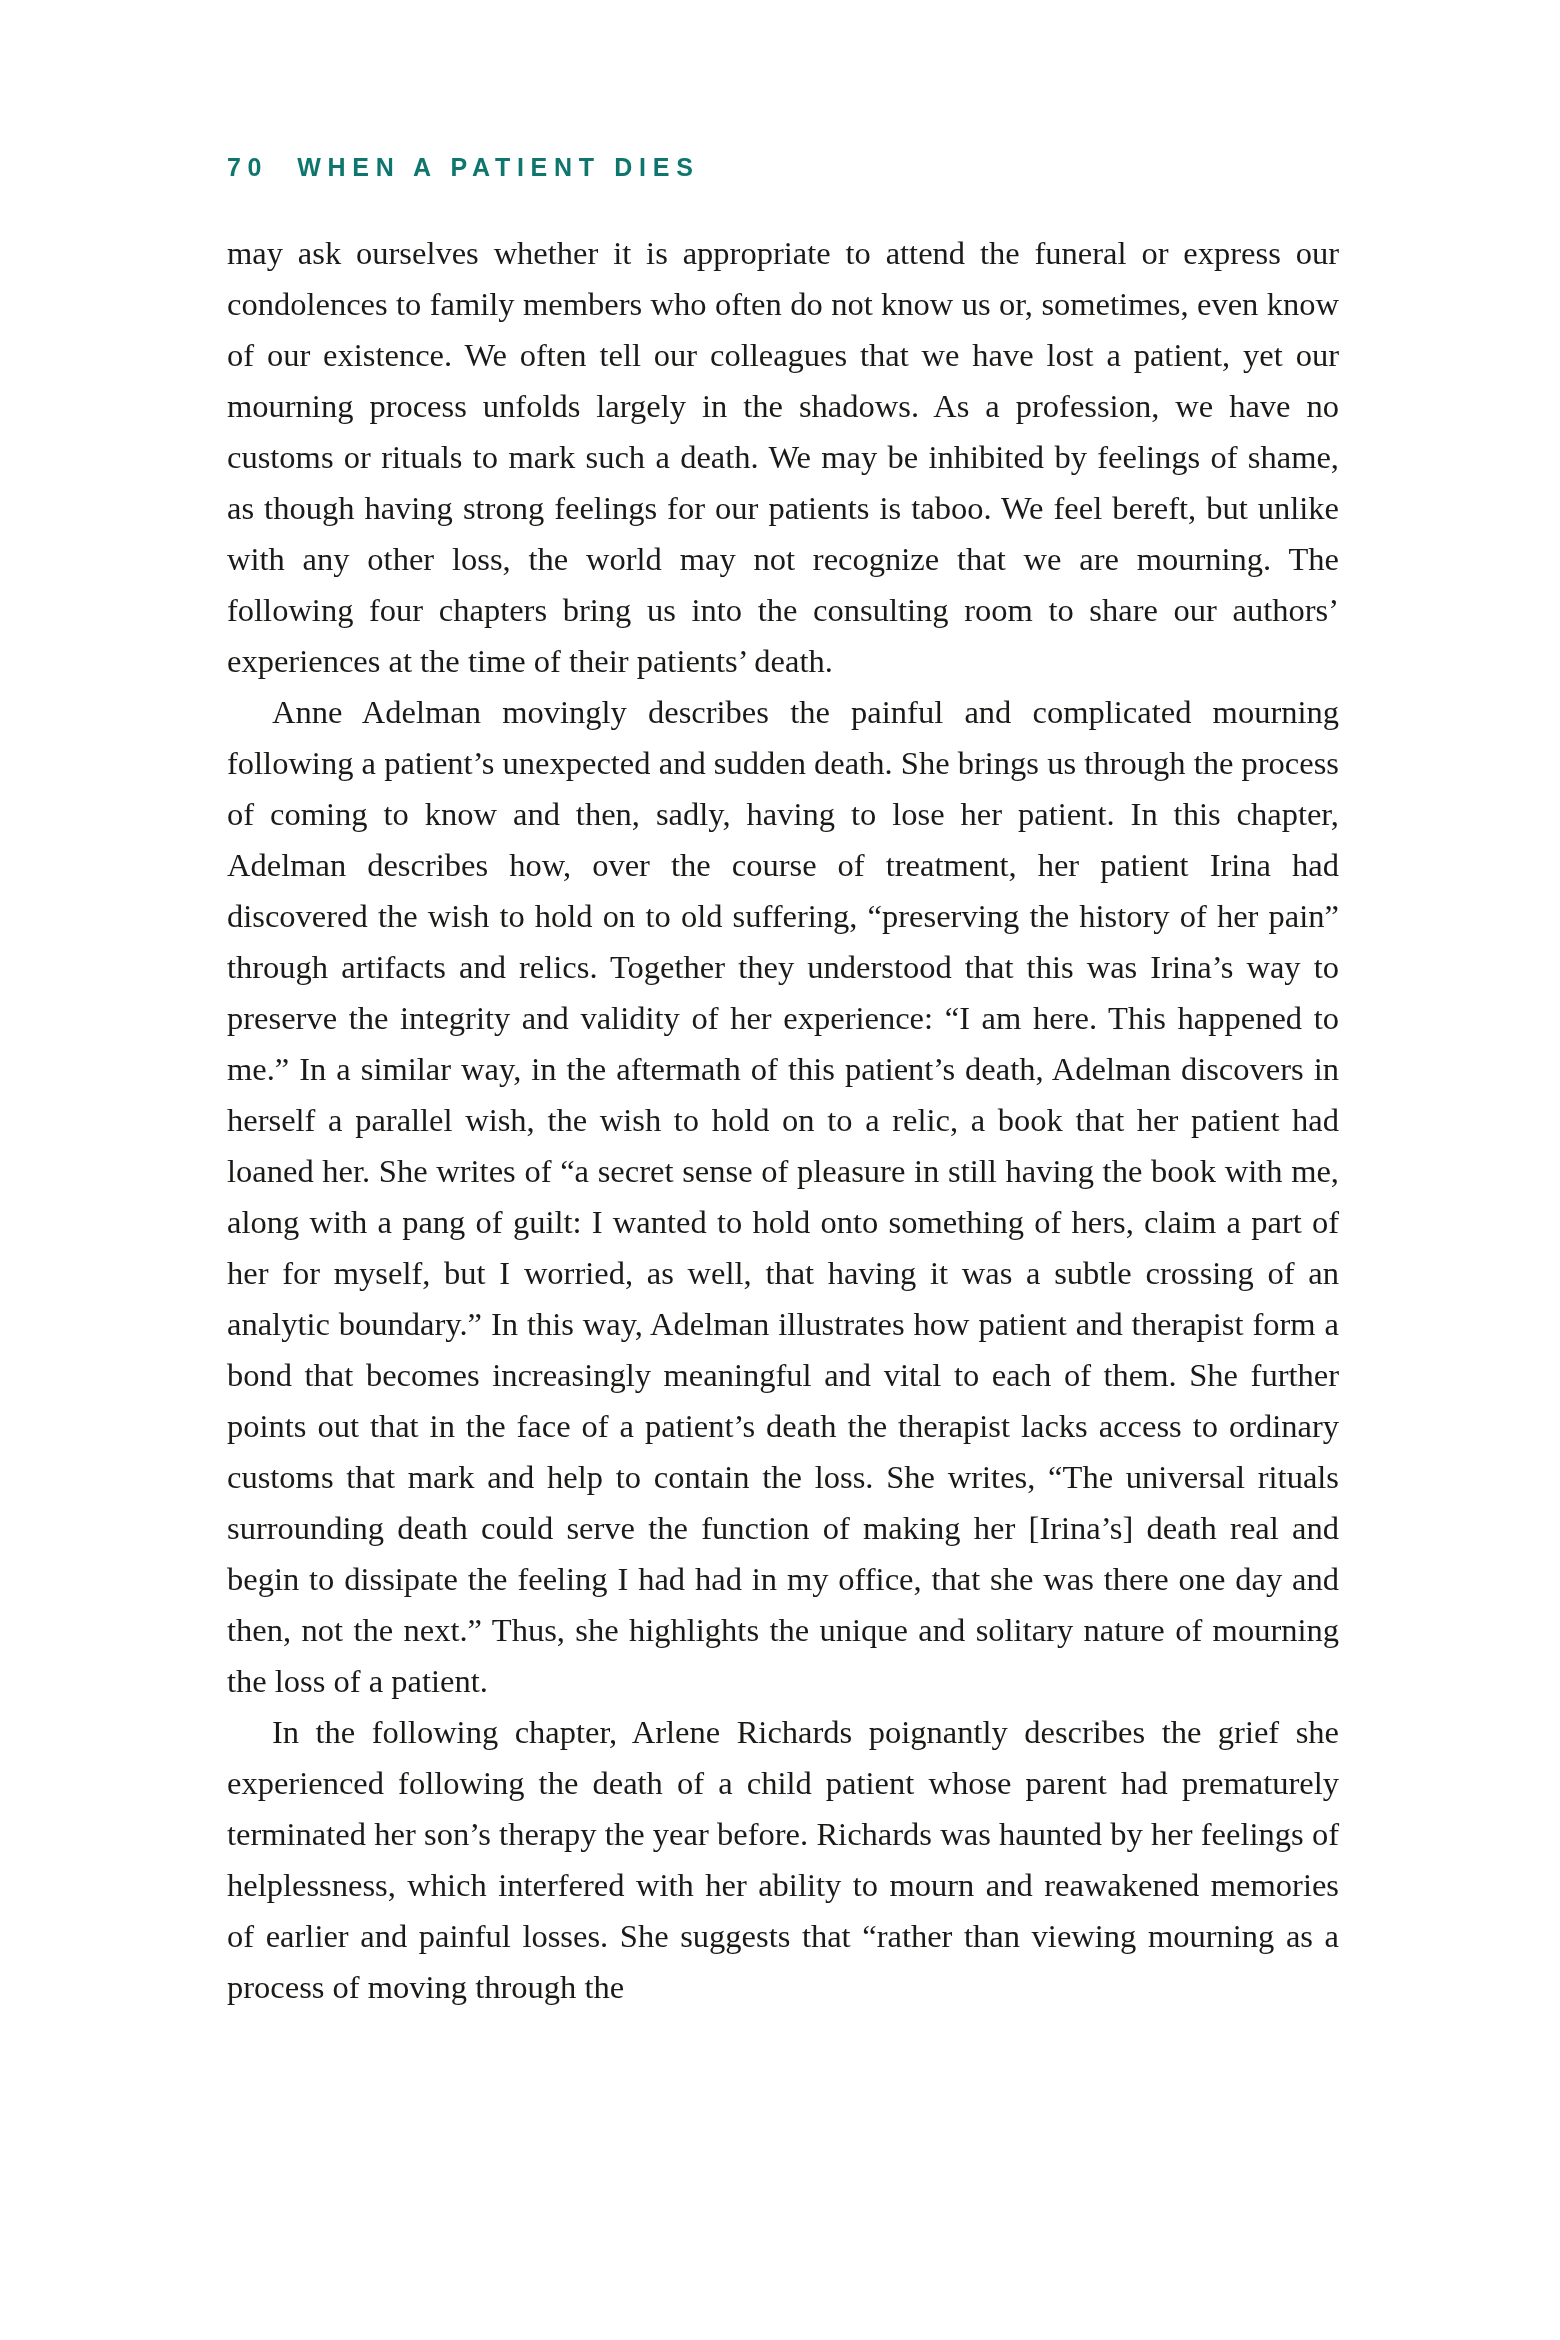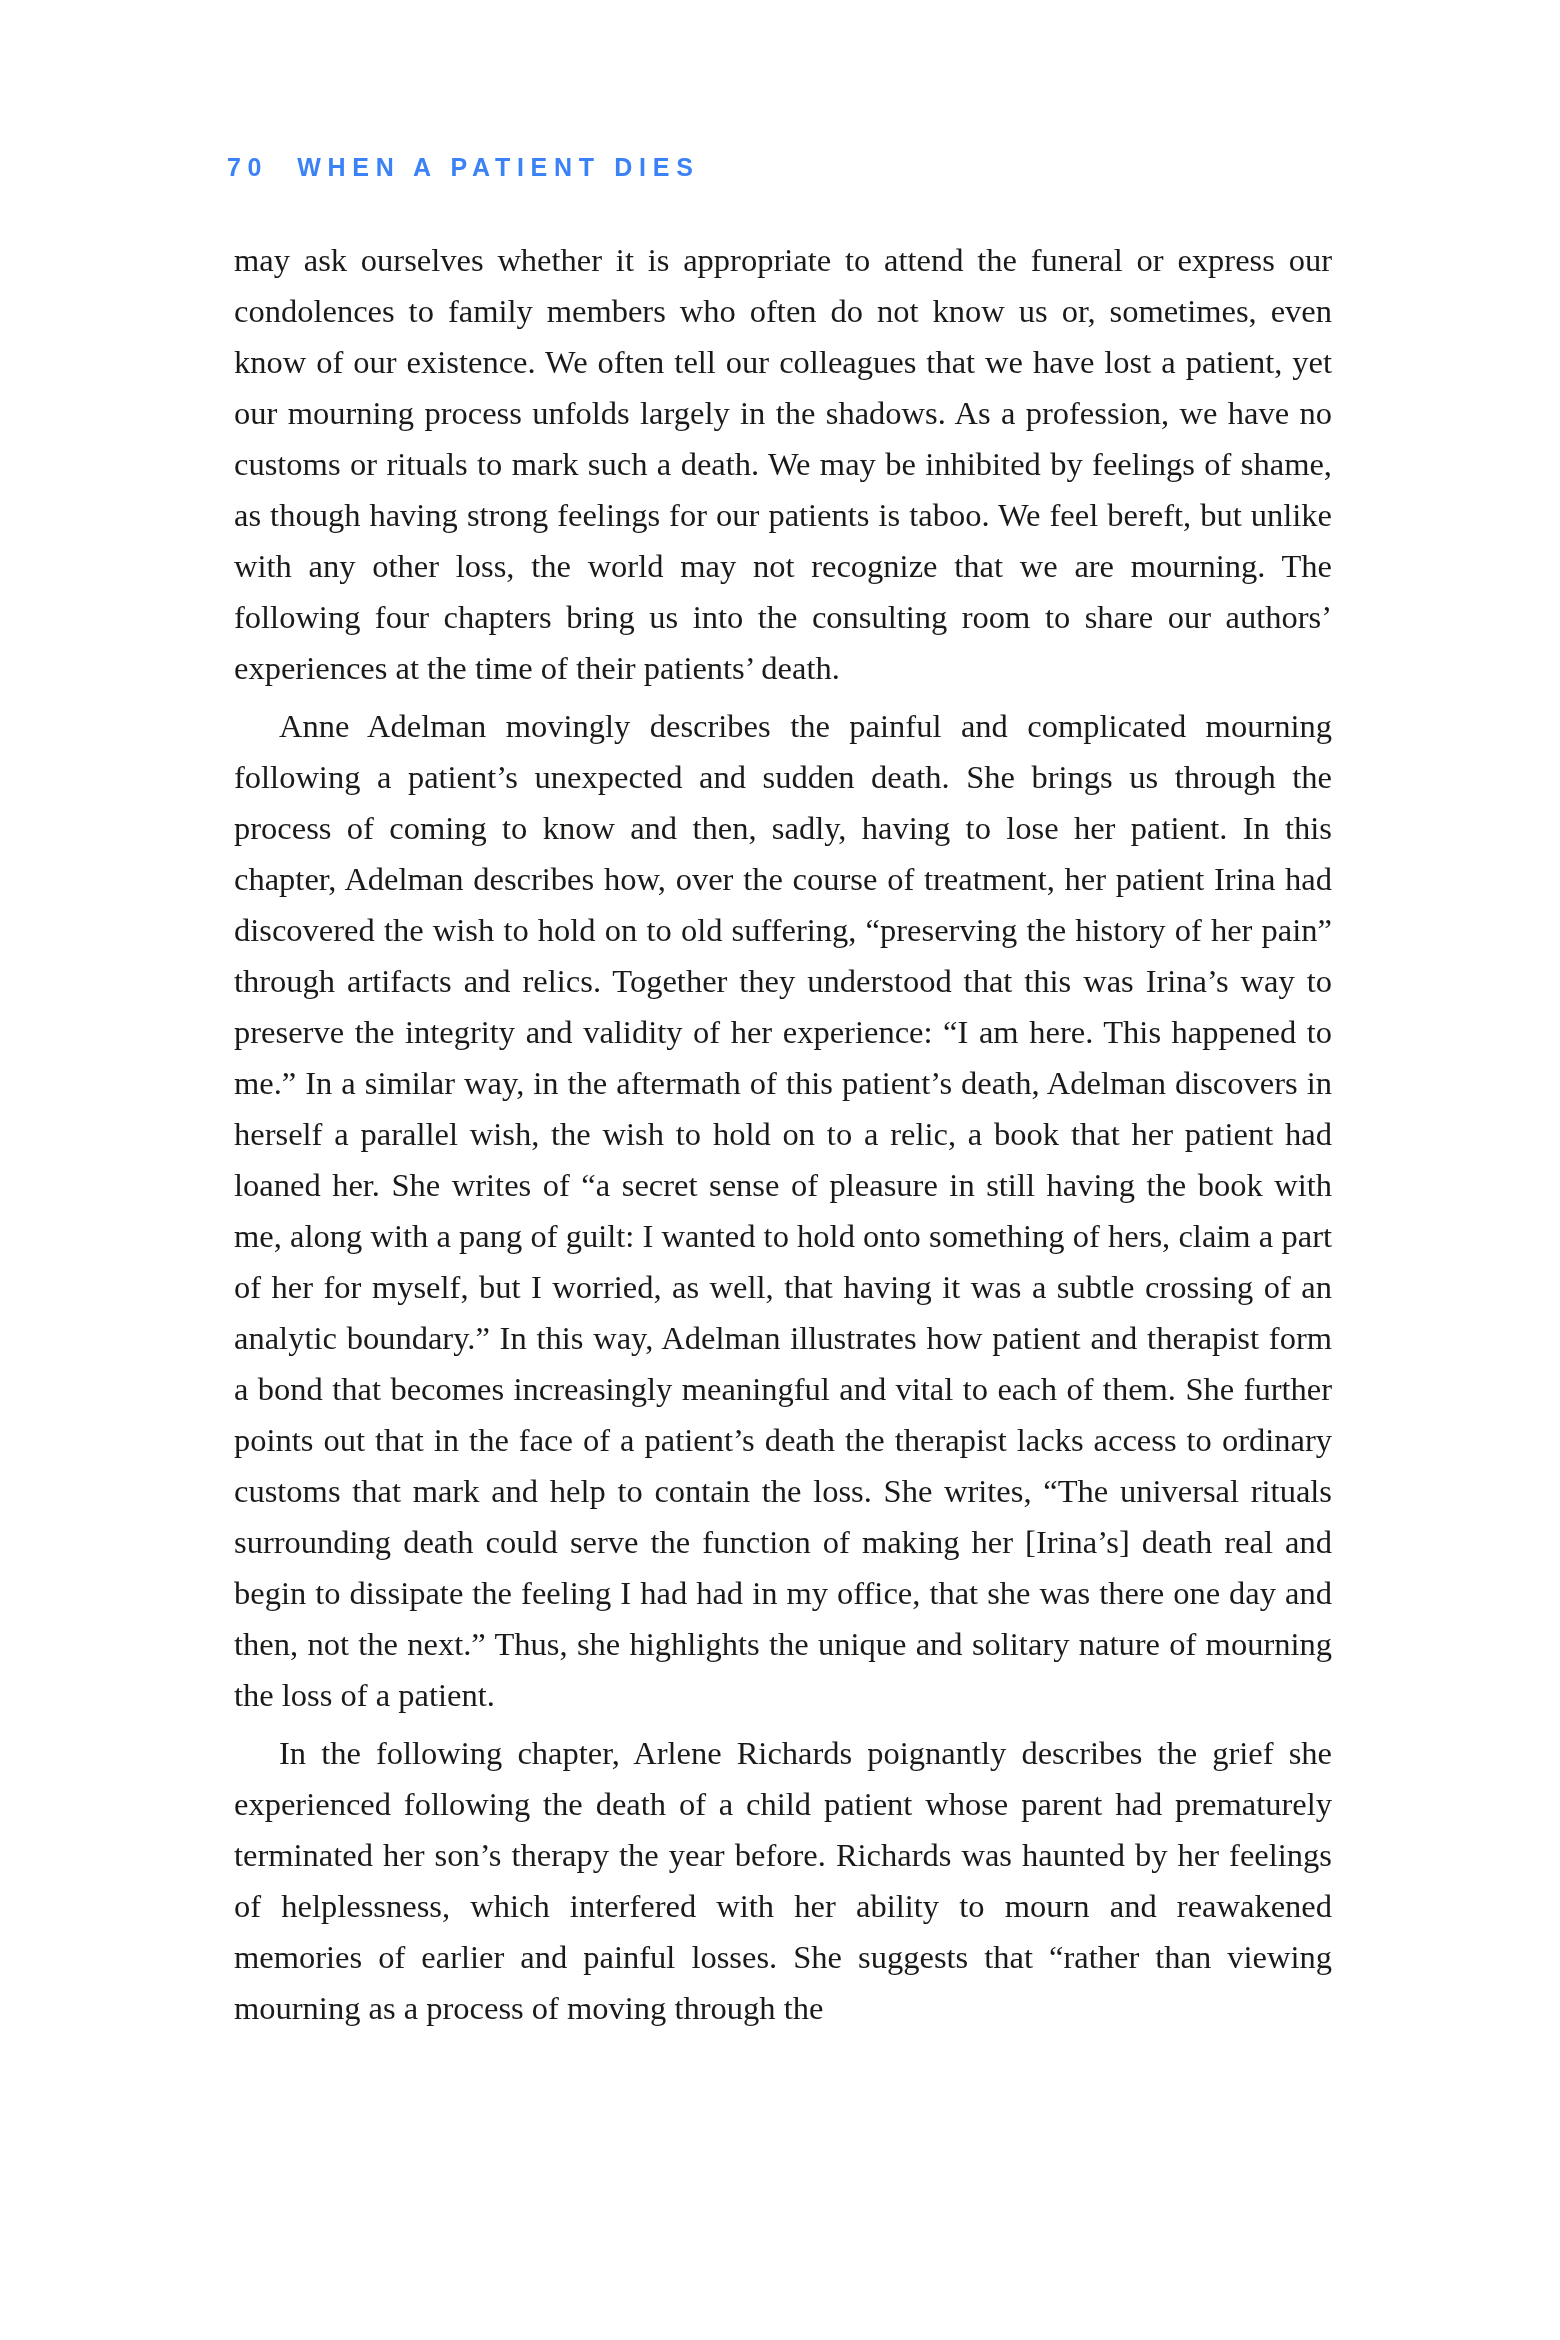--- a/index.html
+++ b/index.html
@@ -19,41 +19,41 @@
     background: #ffffff;
   }
   .running-header {
     position: absolute;
     left: 227px;
     top: 153px;
     font-family: "Liberation Sans", "DejaVu Sans", sans-serif;
     font-size: 25px;
     font-weight: 600;
     letter-spacing: 6.7px;
-    color: #3b82f6;
+    color: #0f766e;
     white-space: nowrap;
   }
   .running-header .page-number {
     margin-right: 29px;
   }
   .body-text {
     position: absolute;
     left: 227px;
     top: 228px;
     width: 1112px;
     font-family: "Liberation Serif", "DejaVu Serif", serif;
     font-size: 32.5px;
     line-height: 51px;
     color: #1a1a18;
     text-align: justify;
     hyphens: auto;
     -webkit-hyphens: auto;
   }
   .body-text p {
-    margin: 7px;
+    margin: 0;
     padding: 0;
   }
   .body-text p.indented {
     text-indent: 45px;
   }
 </style>
 </head>
 <body>
 
 <div class="page">

